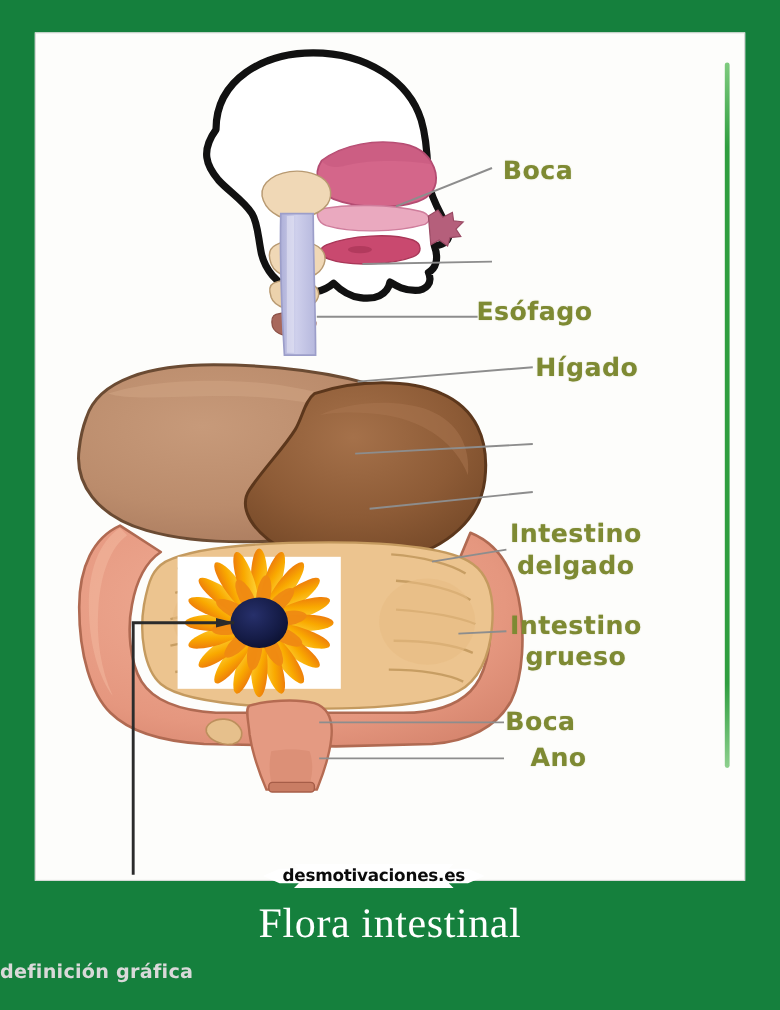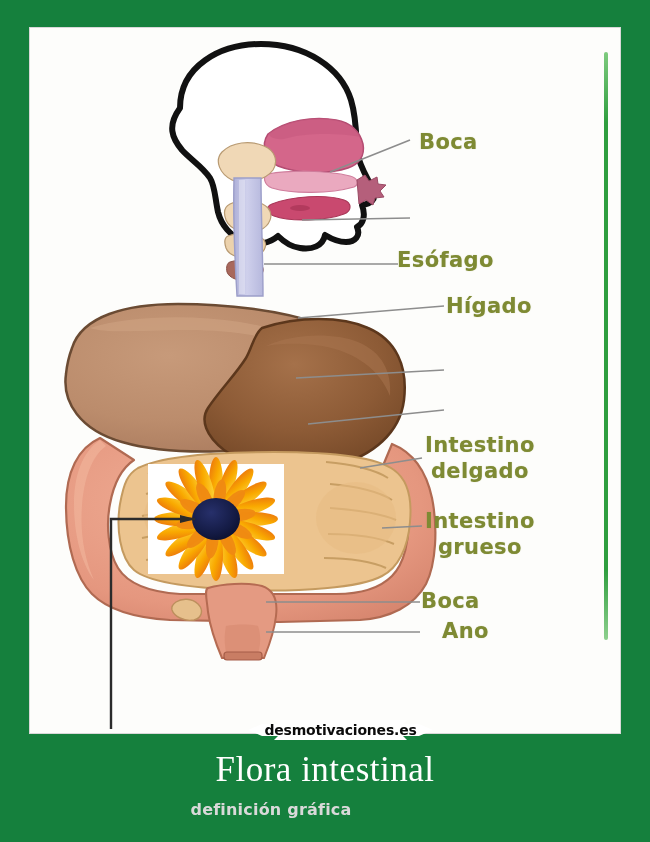--- a/index.html
+++ b/index.html
@@ -56,21 +56,21 @@
     font-size: 21px;
     letter-spacing: 0.4px;
     line-height: 1.22;
     white-space: pre-line;
     text-shadow: 0 0 1px rgba(126,138,51,0.45);
   }
 
   
   #watermark {
     position: absolute;
-    left: 248px;
+    left: 219px;
     top: 720px;
     width: 185px;
     height: 20px;
   }
   #watermark .ribbon {
     position: absolute;
     left: 0;
     top: 0;
     width: 185px;
     height: 20px;
@@ -101,21 +101,21 @@
     font-family: "Liberation Serif", "DejaVu Serif", serif;
     font-size: 35px;
     font-weight: normal;
     letter-spacing: 0.5px;
   }
   #subtitle {
     position: absolute;
     left: 0;
     top: 800px;
     width: 542px;
-    text-align: center;
+    text-align: left;
     color: #d9d9d9;
     font-family: "DejaVu Sans", sans-serif;
     font-weight: bold;
     font-size: 16px;
     letter-spacing: 0.2px;
   }
 </style>
 </head>
 <body>
 

